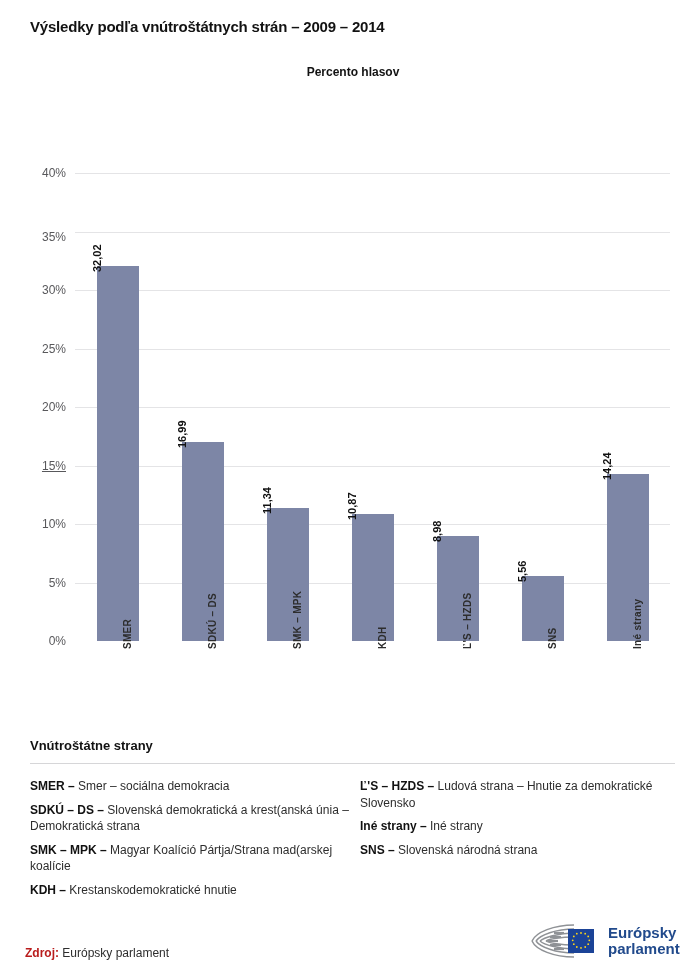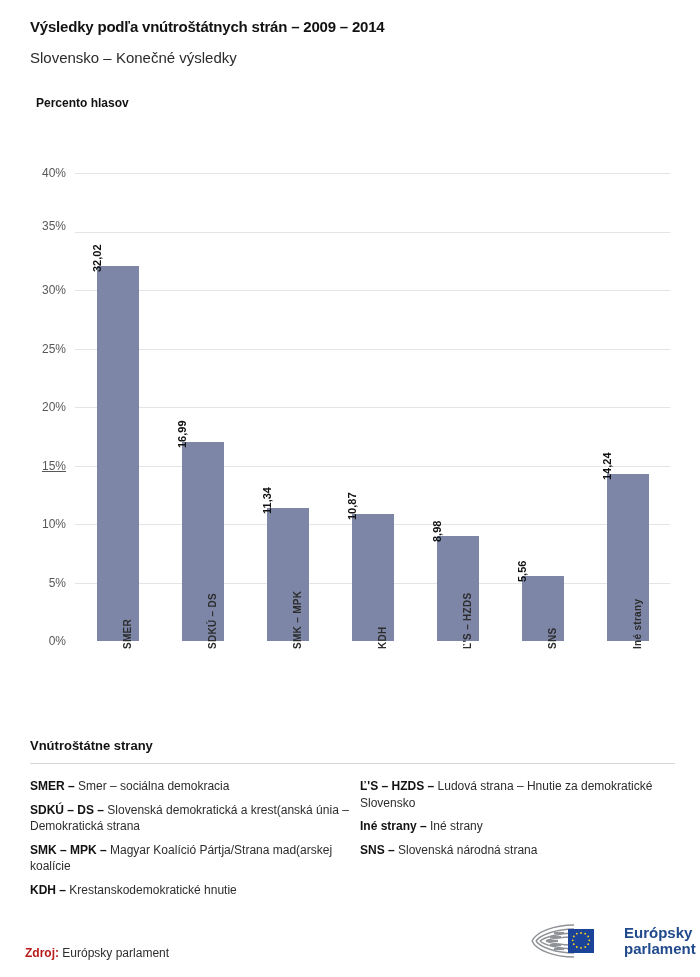--- a/index.html
+++ b/index.html
@@ -29,20 +29,21 @@
     font-size: 15px;
     font-weight: normal;
     color: #2b2b2b;
     margin: 0;
   }
   #axis-caption {
     font-size: 12px;
     font-weight: bold;
     color: #121212;
     margin: 30px 0 0 6px;
+    text-align: center;
   }
 
   
   #chart-area {
     position: absolute;
     left: 0;
     top: 145px;
     width: 700px;
     height: 580px;
   }
@@ -148,42 +149,41 @@
     font-size: 12px;
     color: #2d2d2d;
   }
   #source .lbl { font-weight: bold; color: #b91c1c; }
   #ep-logo {
     position: absolute;
     left: 528px;
     top: 16px;
     display: flex;
     align-items: center;
-    gap: 18px;
+    gap: 2px;
   }
   #ep-logo-text {
     font-size: 15px;
     font-weight: bold;
     line-height: 1.05;
     color: #214a8c;
   }
 </style>
 </head>
 <body>
 
 <div id="header">
   <h1 id="chart-title">Výsledky podľa vnútroštátnych strán – 2009 – 2014</h1>
-  <div id="chart-subtitle">Slovensko – Konečné výsledky</div>
   <div id="axis-caption">Percento hlasov</div>
 </div>
 
 <div id="chart-area">
   <div id="yticks">
       <div class="ytick" style="top: 28px;">40%</div>
-      <div class="ytick" style="top: 81px;">35%</div>
+      <div class="ytick" style="top: 92px;">35%</div>
       <div class="ytick" style="top: 145px;">30%</div>
       <div class="ytick" style="top: 203.5px;">25%</div>
       <div class="ytick" style="top: 262px;">20%</div>
       <div class="ytick" style="top: 320.5px; text-decoration: underline;">15%</div>
       <div class="ytick" style="top: 379px;">10%</div>
       <div class="ytick" style="top: 437.5px;">5%</div>
       <div class="ytick" style="top: 496px;">0%</div>
     </div>
   <div id="plot">
       <div class="gridline" style="top: 0px;"></div>

